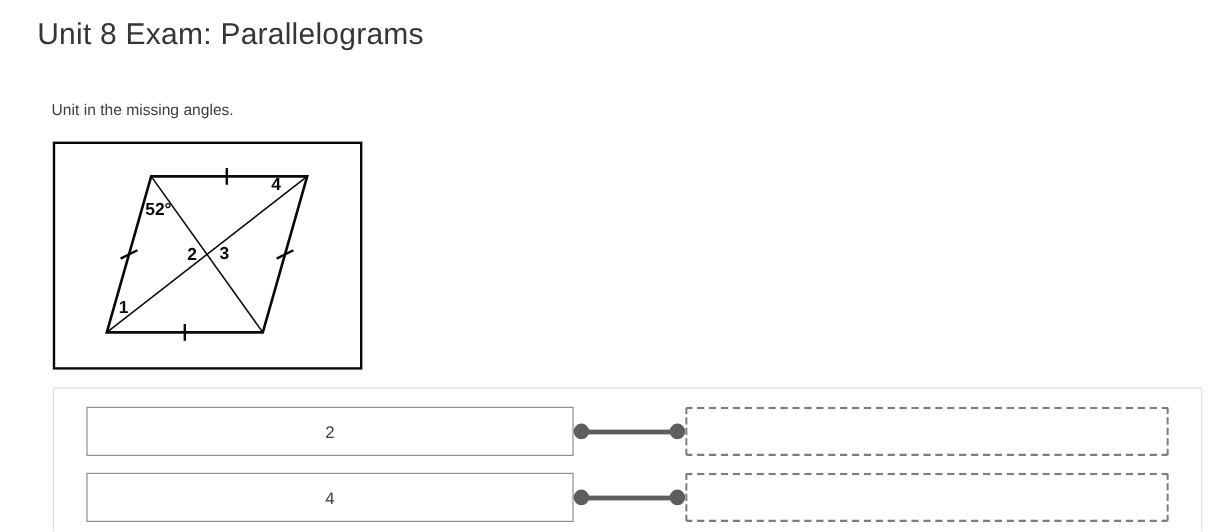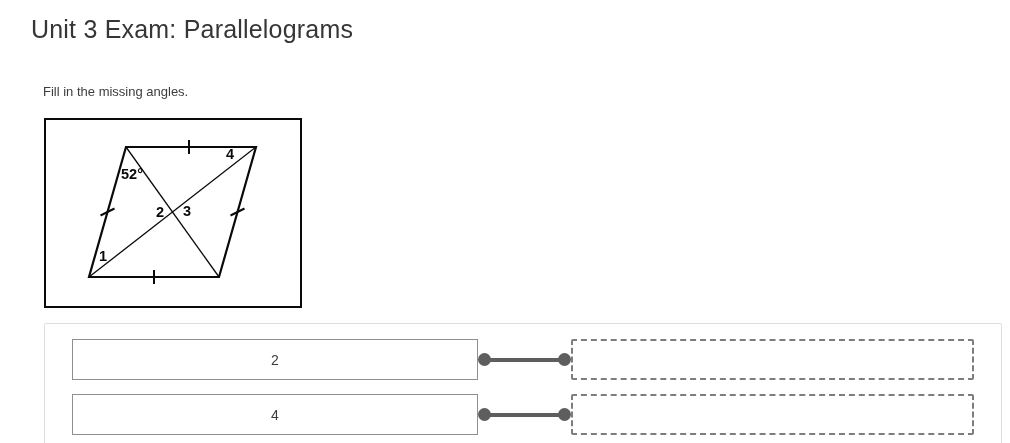--- a/index.html
+++ b/index.html
@@ -78,23 +78,23 @@
     border-radius: 2px;
     background: #ffffff;
     cursor: pointer;
   }
 </style>
 </head>
 <body>
 
 <div id="root">
 
-  <h1 class="page-title">Unit 3 Exam: Parallelograms</h1>
+  <h1 class="page-title">Unit 8 Exam: Parallelograms</h1>
 
-  <p class="instruction">Fill in the missing angles.</p>
+  <p class="instruction">Unit in the missing angles.</p>
 
   <div class="diagram-panel">
     <svg width="254" height="186" viewBox="0 0 254 186">
 
       <polygon points="80,27 210,27 173,157 43,157" fill="none" stroke="#0a0a0a" stroke-width="2.2"></polygon>
 
       <line x1="80" y1="27" x2="173" y2="157" stroke="#0a0a0a" stroke-width="1.3"></line>
       <line x1="210" y1="27" x2="43" y2="157" stroke="#0a0a0a" stroke-width="1.3"></line>
 
       <line x1="143" y1="20" x2="143" y2="34" stroke="#0a0a0a" stroke-width="2"></line>

